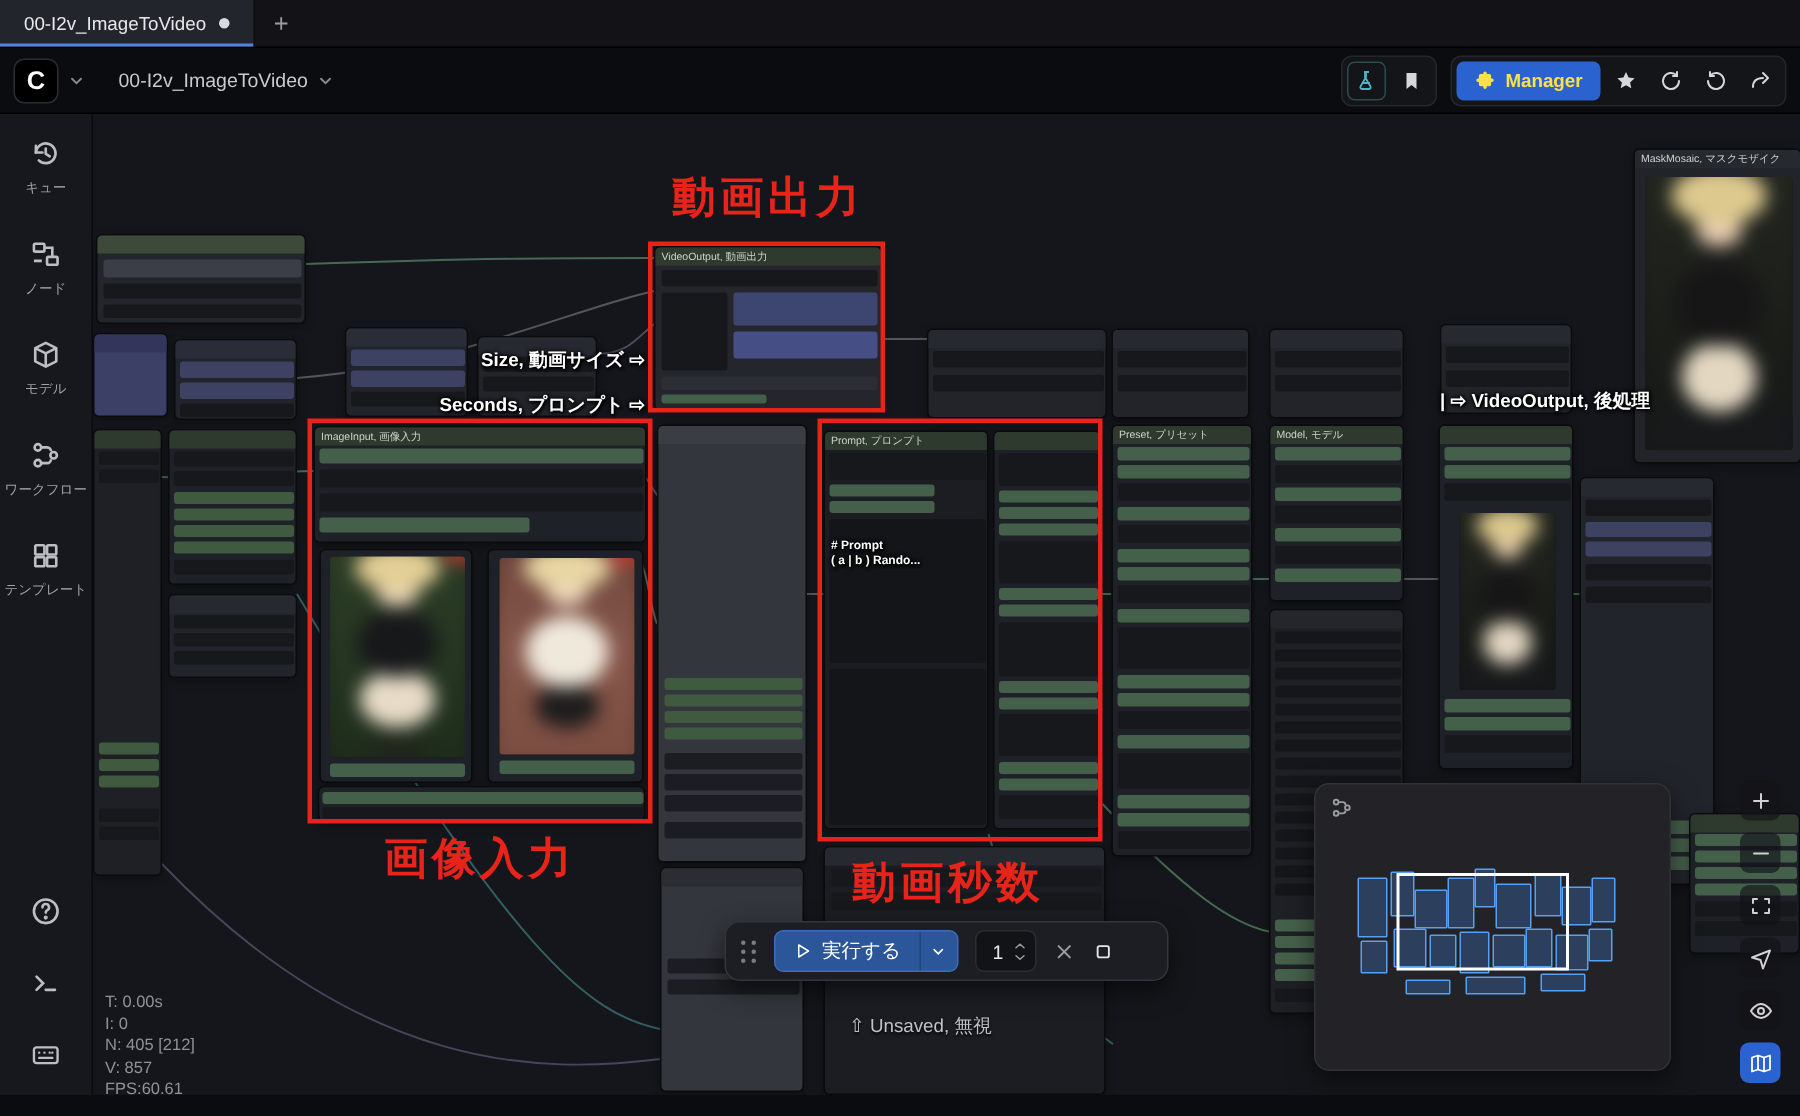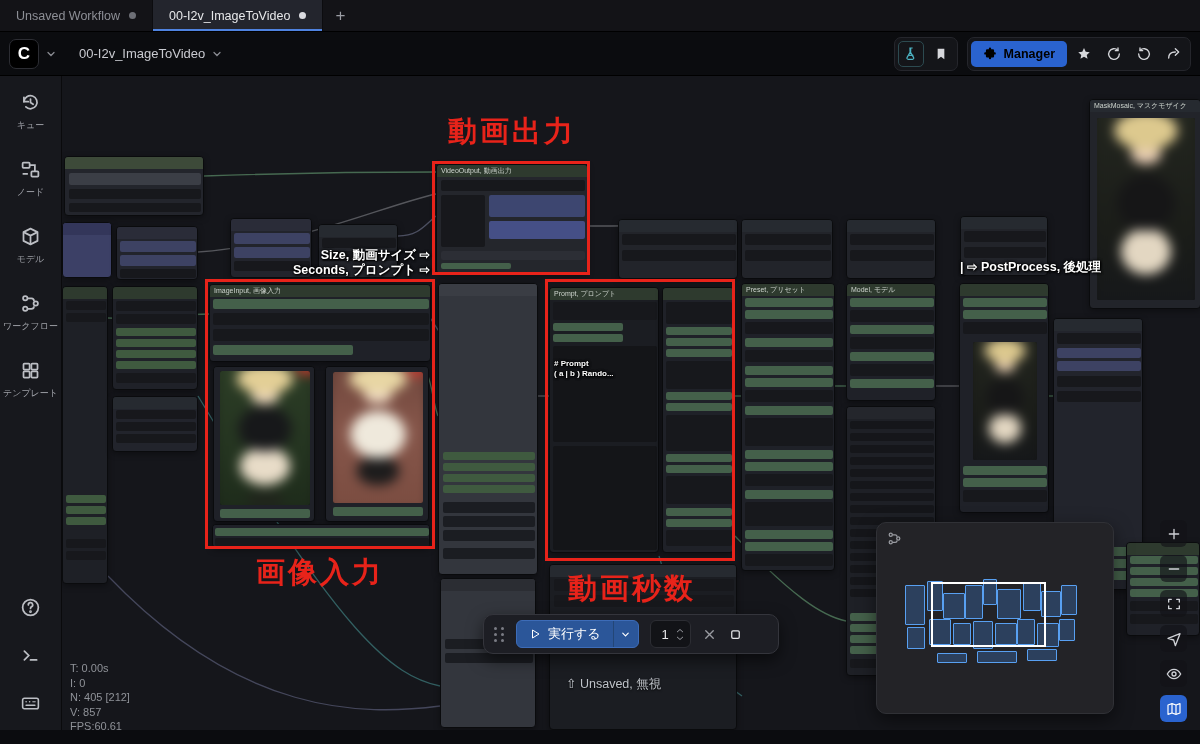--- a/index.html
+++ b/index.html
@@ -20,21 +20,21 @@
   .logo-box { width:30px; height:30px; background:#000; border:1px solid #2c2d33; border-radius:7px;
     display:flex; align-items:center; justify-content:center; font-weight:800; color:#fff; font-size:17px; cursor:pointer; }
   .logo-chev { color:#8a8c92; margin-left:-2px; cursor:pointer; }
   .wf-title { color:#c9cad0; font-size:13px; display:flex; gap:6px; align-items:center; margin-left:14px; cursor:pointer; }
   .wf-title svg, .logo-chev svg { width:12px; height:12px; }
   .tb-right { margin-left:auto; display:flex; align-items:center; gap:9px; }
   .tb-group { display:flex; align-items:center; gap:4px; background:#141519; border:1px solid #25262c; border-radius:7px; padding:3px; }
   .tb-btn { width:26px; height:26px; display:flex; align-items:center; justify-content:center; color:#d6d7db; border-radius:5px; cursor:pointer; }
   .tb-btn svg { width:16px; height:16px; }
   .tb-btn.flask { color:#4db4c4; border:1px solid #2c4a50; }
-  .manager-btn { display:flex; align-items:center; gap:7px; background:#2a63cf; color:#000000; font-size:12.5px; font-weight:700;
+  .manager-btn { display:flex; align-items:center; gap:7px; background:#2a63cf; color:#fde047; font-size:12.5px; font-weight:700;
     padding:6px 12px; border-radius:5px; cursor:pointer; }
   .manager-btn svg { width:14px; height:14px; }
   .feed-toggle { display:flex; align-items:center; gap:9px; background:#17181d; border:1px solid #25262c; border-radius:7px;
     padding:6px 11px; color:#fff; font-weight:700; font-size:13px; cursor:pointer; }
   .feed-toggle svg { width:16px; height:16px; }
   .feed-cycle { color:#29c08b; }
 
   
   .statusbar { height:14px; background:#060608; display:flex; align-items:center; padding:0 4px;
     font-size:10.5px; font-weight:700; color:#eceded; }
@@ -124,24 +124,20 @@
     color:#cfd1d6; background:rgba(18,19,23,.65); cursor:pointer; }
   .zoom-btn svg { width:16px; height:16px; }
   .zoom-btn.active { background:#2a63cf; color:#fff; }
 </style>
 </head>
 <body>
 
 <div class="app">
 
   <div class="tabbar">
-    <div class="tab">
-      <span>Unsaved Workflow</span>
-      <span class="tab-dot"></span>
-    </div>
     <div class="tab active">
       <span>00-I2v_ImageToVideo</span>
       <span class="tab-dot"></span>
     </div>
     <div class="tab-add">+</div>
   </div>
 
   <div class="toolbar">
     <div class="logo-box">C</div>
     <span class="logo-chev">
@@ -568,23 +564,23 @@
             <div class="node-row" style="left: 4px; top: 30px; width: 180px; height: 12px; background: rgb(23, 24, 28);"></div>
           </div>
         </div>
       <div id="ann-layer">
           <div class="red-box" style="left: 370px; top: 85px; width: 158px; height: 114px;"></div>
           <div class="red-box" style="left: 143px; top: 203px; width: 230px; height: 270px;"></div>
           <div class="red-box" style="left: 483px; top: 203px; width: 190px; height: 282px;"></div>
           <div class="red-label" style="left: 386px; top: 36px; font-size: 29px;">動画出力</div>
           <div class="red-label" style="left: 194px; top: 477px; font-size: 29px;">画像入力</div>
           <div class="red-label" style="left: 506px; top: 493px; font-size: 29px;">動画秒数</div>
-          <div class="note-label" style="left: 180px; top: 171px; width: 188px; text-align: right;">Size, 動画サイズ ⇨</div>
+          <div class="note-label" style="left: 180px; top: 156px; width: 188px; text-align: right;">Size, 動画サイズ ⇨</div>
           <div class="note-label" style="left: 170px; top: 186px; width: 198px; text-align: right;">Seconds, プロンプト ⇨</div>
-          <div class="note-label" style="left: 898px; top: 183px; width: 220px; text-align: left;">| ⇨ PostProcess, 後処理</div>
+          <div class="note-label" style="left: 898px; top: 183px; width: 220px; text-align: left;">| ⇨ VideoOutput, 後処理</div>
           <div class="note-label" style="left: 492px; top: 283px; width: 100px; text-align: left; font-size: 8px;"># Prompt</div>
           <div class="note-label" style="left: 492px; top: 293px; width: 100px; text-align: left; font-size: 8px;">( a | b ) Rando...</div>
           <div class="note-label muted" style="left: 504px; top: 600px; width: 150px; text-align: left;">⇧ Unsaved, 無視</div>
         </div>
 
       <div class="stats" id="stats">
           <div>T: 0.00s</div>
           <div>I: 0</div>
           <div>N: 405 [212]</div>
           <div>V: 857</div>

